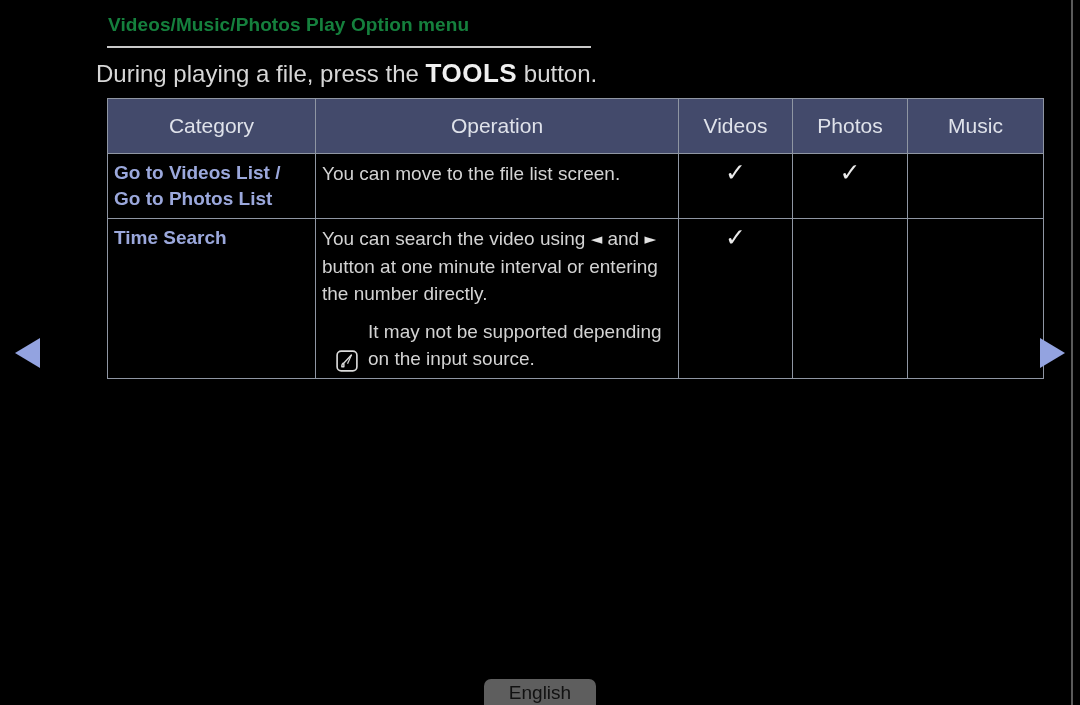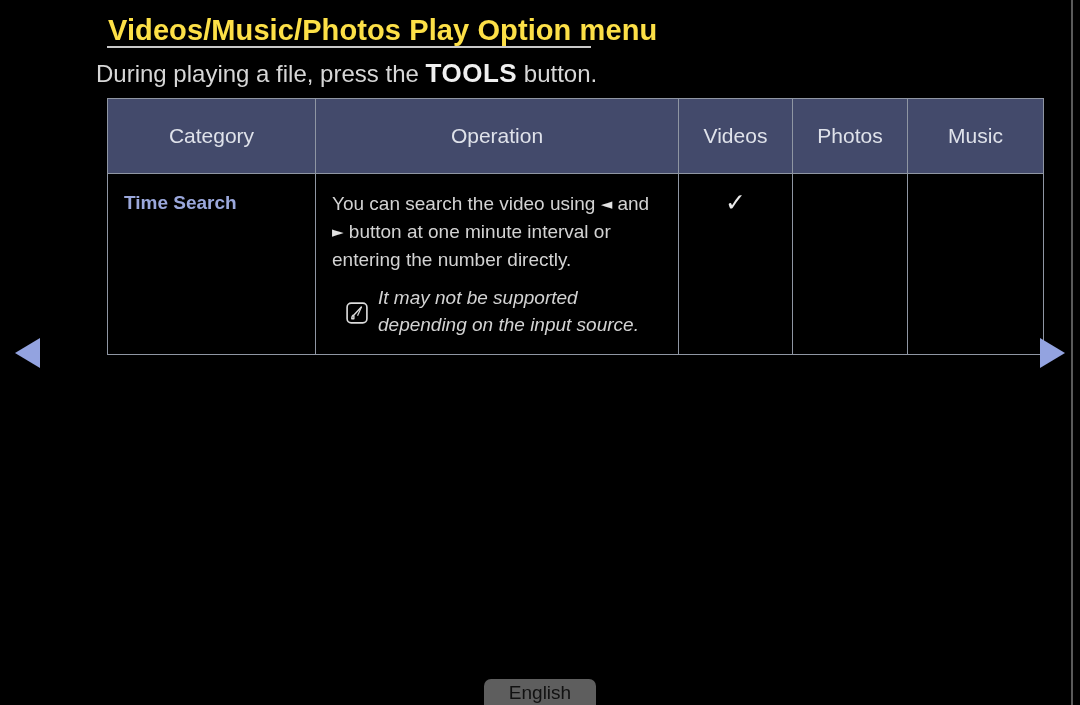--- a/index.html
+++ b/index.html
@@ -15,23 +15,23 @@
     font-family: "Liberation Sans", sans-serif;
     color: #d8d8d8;
     -webkit-font-smoothing: antialiased;
   }
 
   
   #page-title {
     position: absolute;
     left: 108px;
     top: 14px;
-    font-size: 29px;
+    font-size: 19px;
     font-weight: bold;
-    color: #fde047;
+    color: #15803d;
     letter-spacing: 0.1px;
     white-space: nowrap;
   }
   #title-rule {
     position: absolute;
     left: 107px;
     top: 46px;
     width: 484px;
     height: 2px;
     background: #c9c9c9;
@@ -58,21 +58,21 @@
     position: absolute;
     left: 107px;
     top: 98px;
     width: 917px;
     border-collapse: collapse;
     table-layout: fixed;
   }
   #opt-table th,
   #opt-table td {
     border: 1px solid #8f96a3;
-    padding: 16px;
+    padding: 6px;
     vertical-align: top;
   }
   #opt-table thead th {
     background: #434a6b;
     color: #dfe2ea;
     font-weight: normal;
     font-size: 21px;
     text-align: center;
     height: 42px;
     vertical-align: middle;
@@ -110,23 +110,22 @@
   .arrow-glyph {
     font-family: "DejaVu Sans", sans-serif;
     font-size: 15px;
     color: #e2e2e2;
     vertical-align: 1px;
   }
 
   
   .note {
     display: flex;
-    align-items: center;
+    align-items: flex-end;
     margin-top: 11px;
-    font-style: italic;
   }
   .note-icon {
     flex: 0 0 auto;
     width: 22px;
     height: 22px;
     margin: 3px 10px 0 14px;
   }
   .note-text {
     color: #d3d3d3;
     font-size: 19px;
@@ -196,20 +195,28 @@
     <tr>
       <th class="col-cat">Category</th>
       <th class="col-op">Operation</th>
       <th class="col-vid">Videos</th>
       <th class="col-pho">Photos</th>
       <th class="col-mus">Music</th>
     </tr>
   </thead>
   <tbody>
 
+    <tr>
+      <td class="cat-cell"><span style="white-space:pre-line">Go to Videos List /
+Go to Photos List</span></td>
+      <td class="op-cell">You can move to the file list screen.</td>
+      <td class="mark-cell"><span class="check">✓</span></td>
+      <td class="mark-cell"><span class="check">✓</span></td>
+      <td class="mark-cell"><span class="check"></span></td>
+    </tr>
 
 
 
     <tr>
       <td class="cat-cell"><span style="white-space:pre-line">Time Search</span></td>
       <td class="op-cell">
         <div><span>You can search the video using </span><span class="arrow-glyph">◄</span><span> and </span><span class="arrow-glyph">►</span><span> button at one minute interval or entering the number directly.</span></div>
         <div class="note">
           <span class="note-icon">
             <svg viewBox="0 0 24 24" width="22" height="22">

